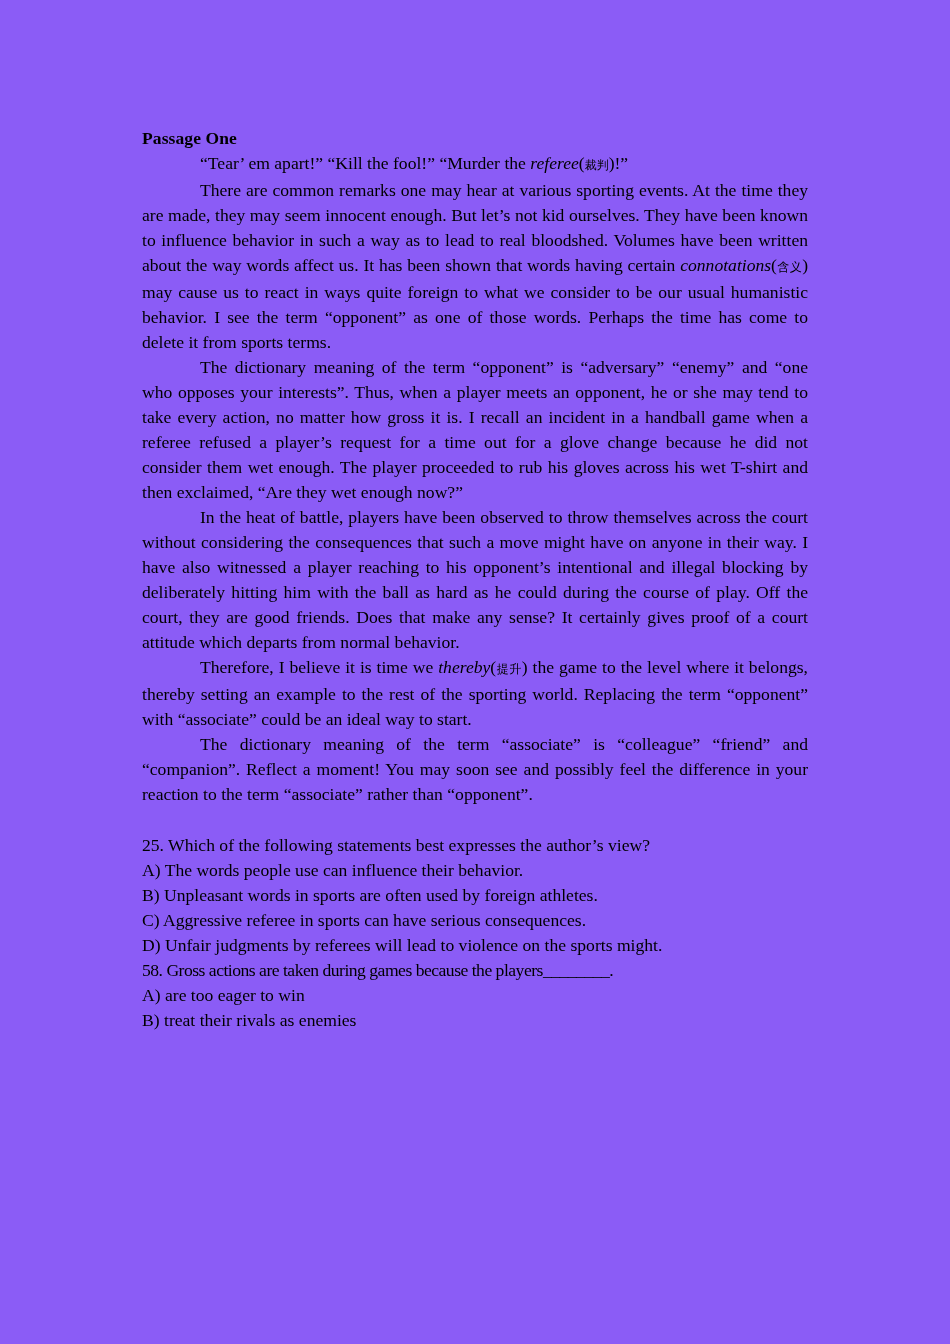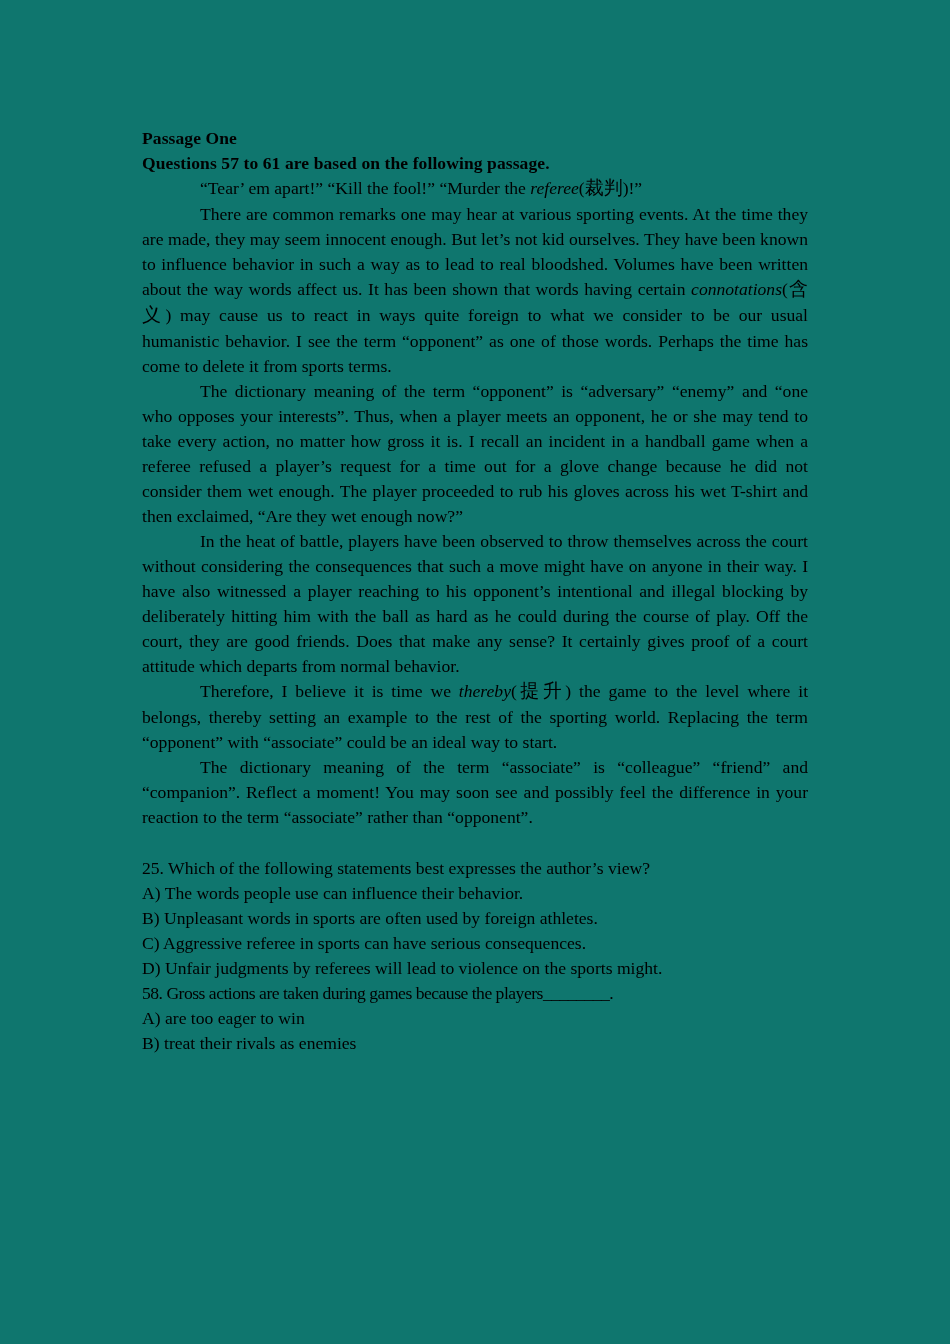--- a/index.html
+++ b/index.html
@@ -12,21 +12,21 @@
     width: 950px;
     height: 1344px;
     font-family: "Liberation Serif", "DejaVu Serif", serif;
     color: #000000;
     -webkit-font-smoothing: antialiased;
   }
   .page {
     position: relative;
     width: 950px;
     height: 1344px;
-    background: #0f766e;
+    background: #8b5cf6;
     overflow: hidden;
   }
   .content {
     position: absolute;
     left: 142px;
     top: 126px;
     width: 666px;
   }
   .heading {
     font-weight: bold;
@@ -41,23 +41,23 @@
     text-align: justify;
     text-justify: inter-word;
     text-indent: 58px;
     margin: 0;
     hyphens: none;
   }
   .ital {
     font-style: italic;
   }
   .cn {
-    font-family: Liberation Mono, monospace;
+    font-family: Liberation Serif, serif;
     font-style: normal;
-    font-size: 19px;
+    font-size: 12px;
   }
   .qgap {
     height: 26px;
   }
   .q-block {
     font-size: 17.6px;
     line-height: 25px;
     text-align: left;
     text-indent: 0;
     margin: 0;
@@ -72,21 +72,20 @@
     letter-spacing: -0.5px;
   }
 </style>
 </head>
 <body>
 
 <div class="page">
   <div class="content">
 
     <div class="heading">Passage One</div>
-    <div class="heading">Questions 57 to 61 are based on the following passage.</div>
 
     <div>
       <p class="para"><span>“Tear’ em apart!” “Kill the fool!” “Murder the </span><span class="ital">referee</span><span>(</span><span class="cn">裁判</span><span>)!”</span></p>
       <p class="para"><span>There are common remarks one may hear at various sporting events. At the time they are made, they may seem innocent enough. But let’s not kid ourselves. They have been known to influence behavior in such a way as to lead to real bloodshed. Volumes have been written about the way words affect us. It has been shown that words having certain </span><span class="ital">connotations</span><span>(</span><span class="cn">含义</span><span>) may cause us to react in ways quite foreign to what we consider to be our usual humanistic behavior. I see the term “opponent” as one of those words. Perhaps the time has come to delete it from sports terms.</span></p>
       <p class="para"><span>The dictionary meaning of the term “opponent” is “adversary” “enemy” and “one who opposes your interests”. Thus, when a player meets an opponent, he or she may tend to take every action, no matter how gross it is. I recall an incident in a handball game when a referee refused a player’s request for a time out for a glove change because he did not consider them wet enough. The player proceeded to rub his gloves across his wet T-shirt and then exclaimed, “Are they wet enough now?”</span></p>
       <p class="para"><span>In the heat of battle, players have been observed to throw themselves across the court without considering the consequences that such a move might have on anyone in their way. I have also witnessed a player reaching to his opponent’s intentional and illegal blocking by deliberately hitting him with the ball as hard as he could during the course of play. Off the court, they are good friends. Does that make any sense? It certainly gives proof of a court attitude which departs from normal behavior.</span></p>
       <p class="para"><span>Therefore, I believe it is time we </span><span class="ital">thereby</span><span>(</span><span class="cn">提升</span><span>) the game to the level where it belongs, thereby setting an example to the rest of the sporting world. Replacing the term “opponent” with “associate” could be an ideal way to start.</span></p>
       <p class="para"><span>The dictionary meaning of the term “associate” is “colleague” “friend” and “companion”. Reflect a moment! You may soon see and possibly feel the difference in your reaction to the term “associate” rather than “opponent”.</span></p>
     </div>
 

